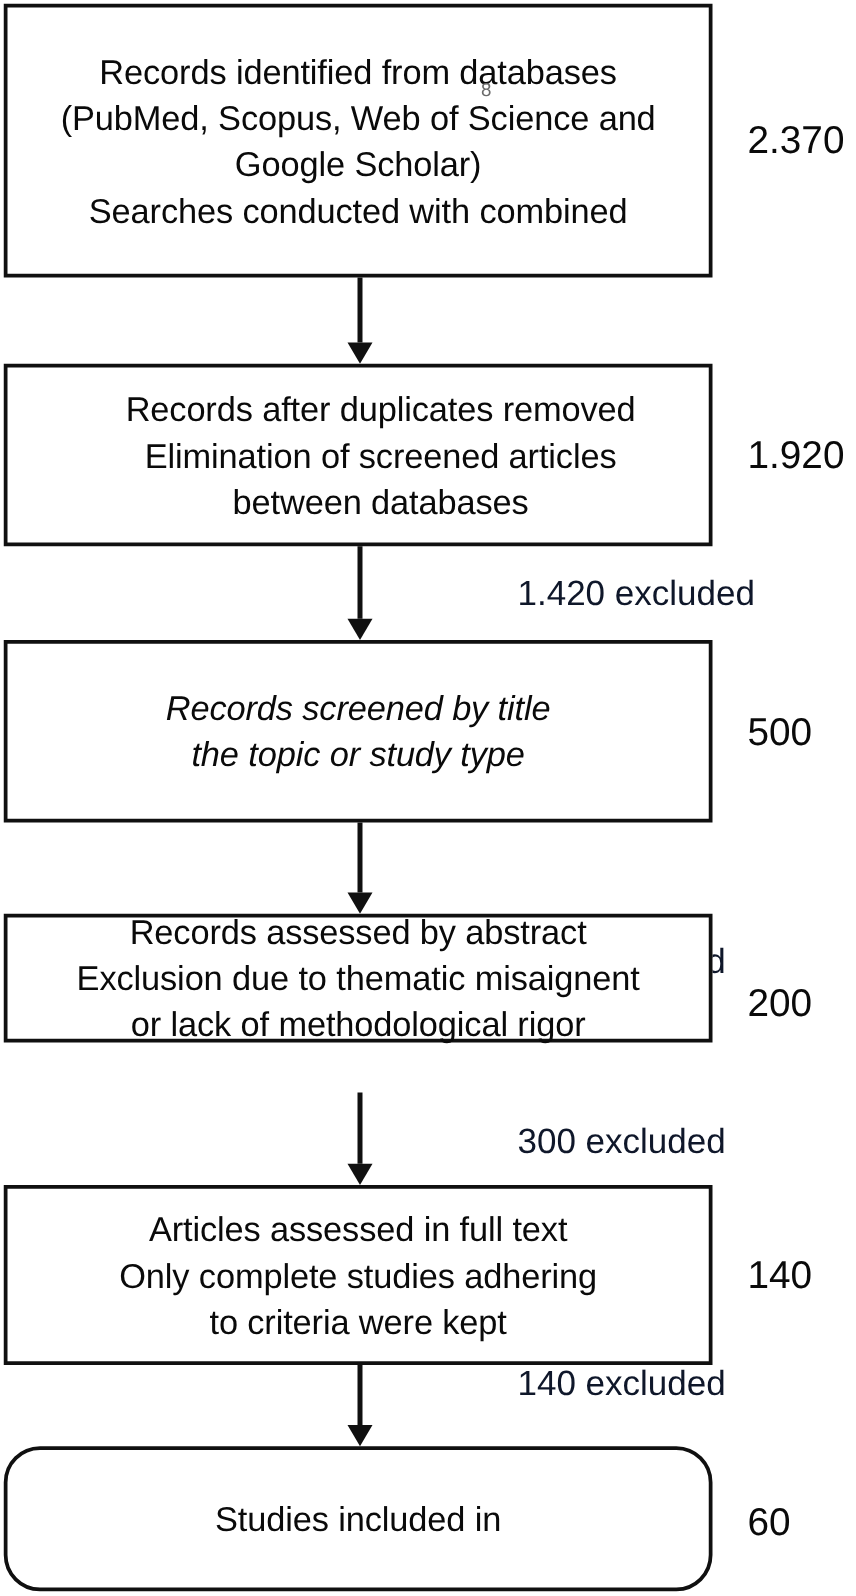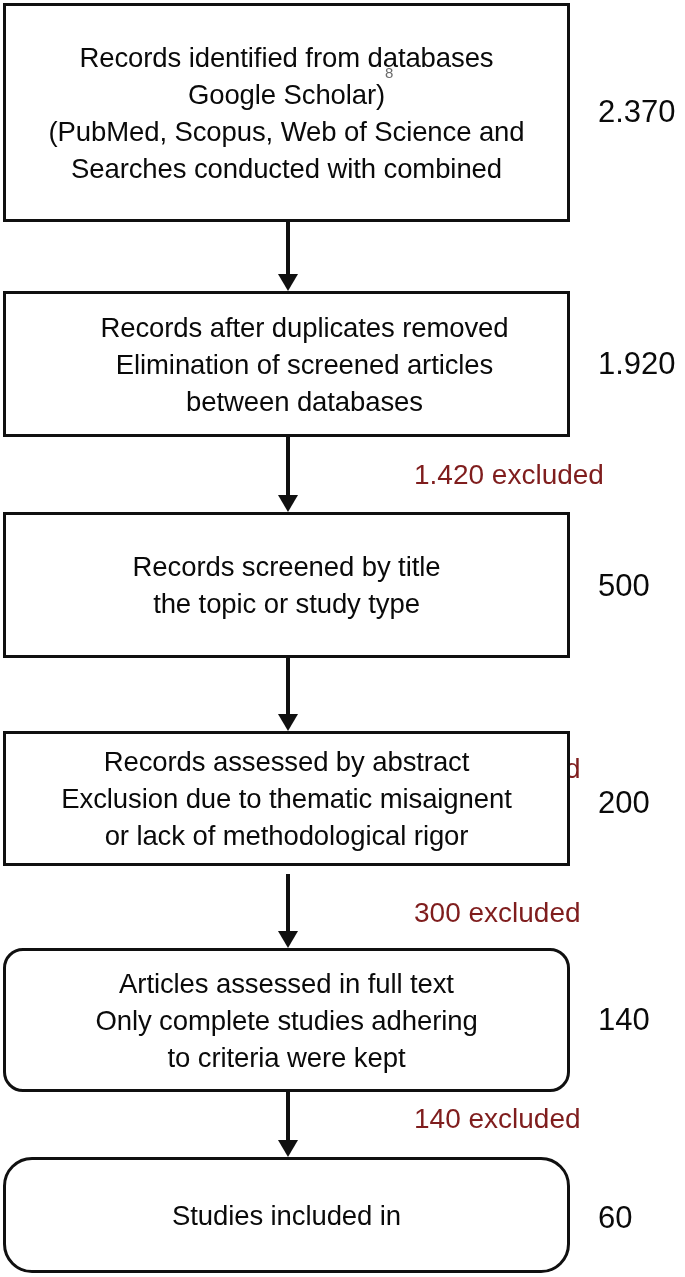--- a/index.html
+++ b/index.html
@@ -56,21 +56,21 @@
   }
 
   
   .excluded-label {
     position: absolute;
     left: 414px;
     width: 272px;
     text-align: left;
     font-size: 28px;
     line-height: 34px;
-    color: #7f1d1d;
+    color: #0f172a;
     white-space: nowrap;
   }
 
   
   .connector {
     position: absolute;
     left: 282px;
     width: 11px;
   }
   .connector .shaft {
@@ -107,22 +107,22 @@
     color: #6b6b6b;
   }
 </style>
 </head>
 <body>
 
 <div id="diagram">
 
   <div class="flow-box" style="top:3px; height:219px;">
     <span class="line">Records identified from da<span class="glyph-artifact"><span>8</span></span>tabases</span>
+    <span class="line">(PubMed, Scopus, Web of Science and</span>
     <span class="line">Google Scholar)</span>
-    <span class="line">(PubMed, Scopus, Web of Science and</span>
     <span class="line">Searches conducted with combined</span>
   </div>
   <div class="side-count" style="top:94px;">2.370</div>
 
   <div class="connector" style="top:222px; height:69px;">
     <div class="shaft" style="height:52px;"></div>
     <div class="head" style="top:52px;"></div>
   </div>
 
   <div class="flow-box" style="top:291px; height:146px;padding-left:36px;">
@@ -131,56 +131,56 @@
     <span class="line">between databases</span>
   </div>
   <div class="side-count" style="top:346px;">1.920</div>
 
   <div class="connector" style="top:437px; height:75px;">
     <div class="shaft" style="height:58px;"></div>
     <div class="head" style="top:58px;"></div>
   </div>
   <div class="excluded-label" style="top:458px;">1.420 excluded</div>
 
-  <div class="flow-box" style="top:512px; height:146px;">
+  <div class="flow-box" style="top:512px; height:146px;font-style:italic;">
     <span class="line">Records screened by title</span>
     <span class="line">the topic or study type</span>
   </div>
   <div class="side-count" style="top:568px;">500</div>
 
   <div class="connector" style="top:658px; height:73px;">
     <div class="shaft" style="height:56px;"></div>
     <div class="head" style="top:56px;"></div>
   </div>
   <div class="excluded-label" style="top:704px;margin-top:48px;">300 excluded</div>
 
-  <div class="flow-box" style="top:731px; height:135px;">
+  <div class="flow-box" style="top:731px; height:103px;">
     <span class="line">Records assessed by abstract</span>
     <span class="line">Exclusion due to thematic misaignent</span>
     <span class="line">or lack of methodological rigor</span>
   </div>
   <div class="side-count" style="top:785px;">200</div>
 
   <div class="connector" style="top:874px; height:74px;">
     <div class="shaft" style="height:57px;"></div>
     <div class="head" style="top:57px;"></div>
   </div>
   <div class="excluded-label" style="top:896px;">300 excluded</div>
 
-  <div class="flow-box" style="top:948px; height:144px;border-radius:20px;">
+  <div class="flow-box" style="top:948px; height:144px;">
     <span class="line">Articles assessed in full text</span>
     <span class="line">Only complete studies adhering</span>
     <span class="line">to criteria were kept</span>
   </div>
   <div class="side-count" style="top:1002px;">140</div>
 
   <div class="connector" style="top:1092px; height:65px;">
     <div class="shaft" style="height:48px;"></div>
     <div class="head" style="top:48px;"></div>
   </div>
-  <div class="excluded-label" style="top:1090px;margin-top:12px;">140 excluded</div>
+  <div class="excluded-label" style="top:1090px;">140 excluded</div>
 
   <div class="flow-box" style="top:1157px; height:116px;border-radius:29px;">
     <span class="line">Studies included in</span>
   </div>
   <div class="side-count" style="top:1200px;">60</div>
 
 </div>
 
 </body></html>

